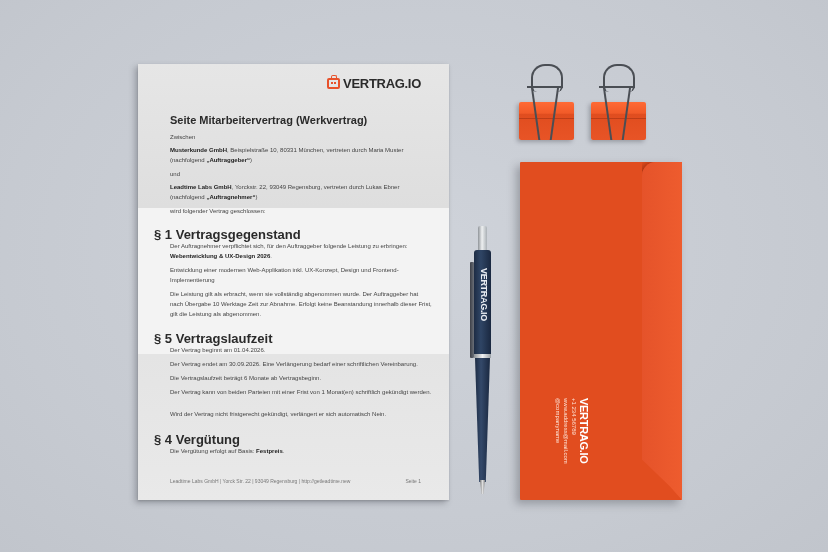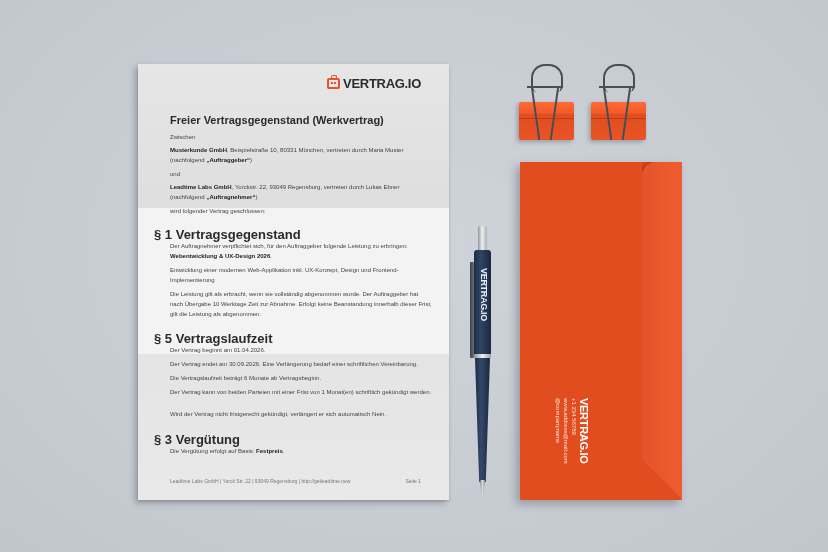--- a/index.html
+++ b/index.html
@@ -69,21 +69,21 @@
 <div class="paper">
   <div class="band1"></div>
   <div class="band2"></div>
   <div class="band3"></div>
   <div class="content">
     <div class="logo">
       <span class="logo-icon"></span>
       <span class="logo-text">VERTRAG.IO</span>
     </div>
 
-    <div class="doc-title">Freier Vertragsgegenstand (Werkvertrag)</div>
+    <div class="doc-title">Seite Mitarbeitervertrag (Werkvertrag)</div>
     <div class="p" style="top:68px">Zwischen</div>
 
     <div class="p" style="top:81px">
       <b>Musterkunde GmbH</b><span>, Beispielstraße 10, 80331 München, vertreten durch Maria Muster</span><br>
       <span>(nachfolgend </span><b>„Auftraggeber“</b><span>)</span>
     </div>
     <div class="p" style="top:105px">und</div>
     <div class="p" style="top:118px">
       <b>Leadtime Labs GmbH</b><span>, Yorckstr. 22, 93049 Regensburg, vertreten durch Lukas Ebner</span><br>
       <span>(nachfolgend </span><b>„Auftragnehmer“</b><span>)</span>
@@ -98,21 +98,21 @@
     <div class="p" style="top:201px">Entwicklung einer modernen Web-Applikation inkl. UX-Konzept, Design und Frontend-Implementierung</div>
     <div class="p" style="top:225px">Die Leistung gilt als erbracht, wenn sie vollständig abgenommen wurde. Der Auftraggeber hat nach Übergabe 10 Werktage Zeit zur Abnahme. Erfolgt keine Beanstandung innerhalb dieser Frist, gilt die Leistung als abgenommen.</div>
 
     <div class="h" style="top:267px">§ 5 Vertragslaufzeit</div>
     <div class="p" style="top:281px">Der Vertrag beginnt am 01.04.2026.</div>
     <div class="p" style="top:295px">Der Vertrag endet am 30.09.2026. Eine Verlängerung bedarf einer schriftlichen Vereinbarung.</div>
     <div class="p" style="top:309px">Die Vertragslaufzeit beträgt 6 Monate ab Vertragsbeginn.</div>
     <div class="p" style="top:323px">Der Vertrag kann von beiden Parteien mit einer Frist von 1 Monat(en) schriftlich gekündigt werden.</div>
     <div class="p" style="top:345px">Wird der Vertrag nicht fristgerecht gekündigt, verlängert er sich automatisch Nein.</div>
 
-    <div class="h" style="top:368px">§ 3 Vergütung</div>
+    <div class="h" style="top:368px">§ 4 Vergütung</div>
     <div class="p" style="top:382px">
       <span>Die Vergütung erfolgt auf Basis: </span><b>Festpreis</b><span>.</span>
     </div>
 
     <div class="footer">
       <span>Leadtime Labs GmbH | Yorck Str. 22 | 93049 Regensburg | http://getleadtime.new</span>
       <span>Seite 1</span>
     </div>
   </div>
 </div>

